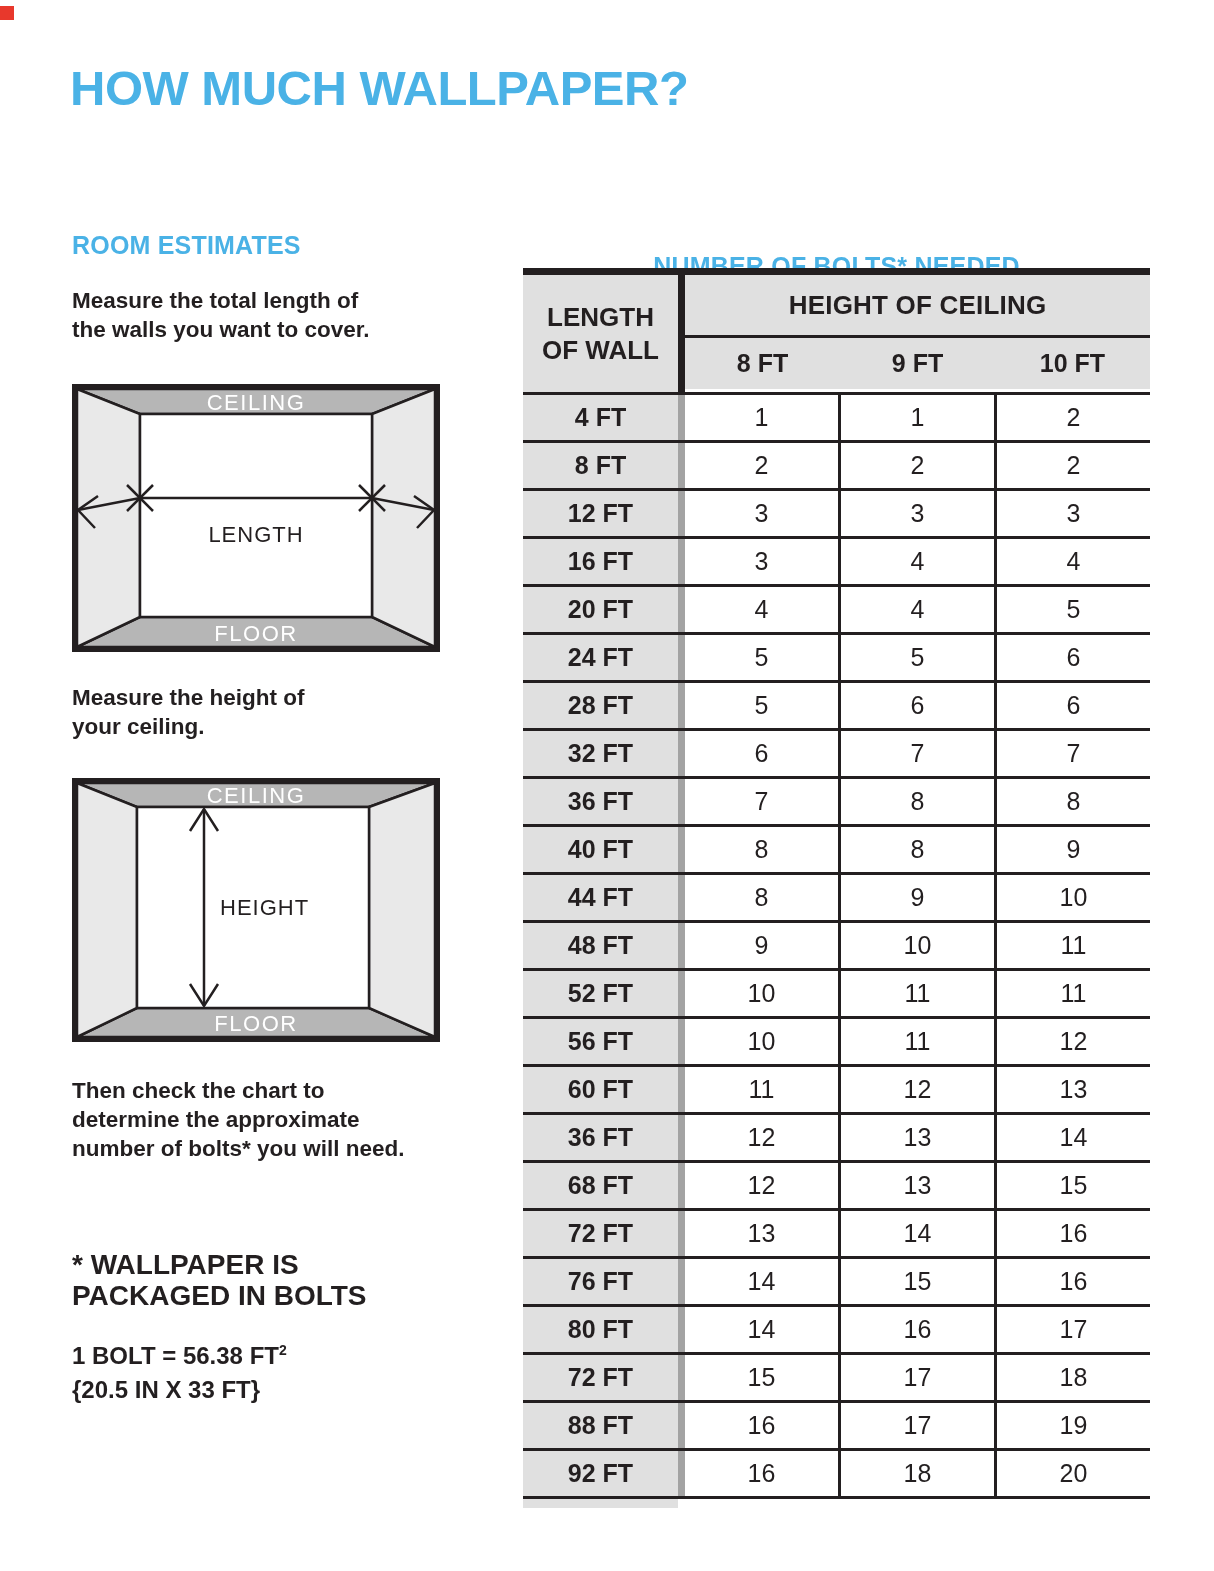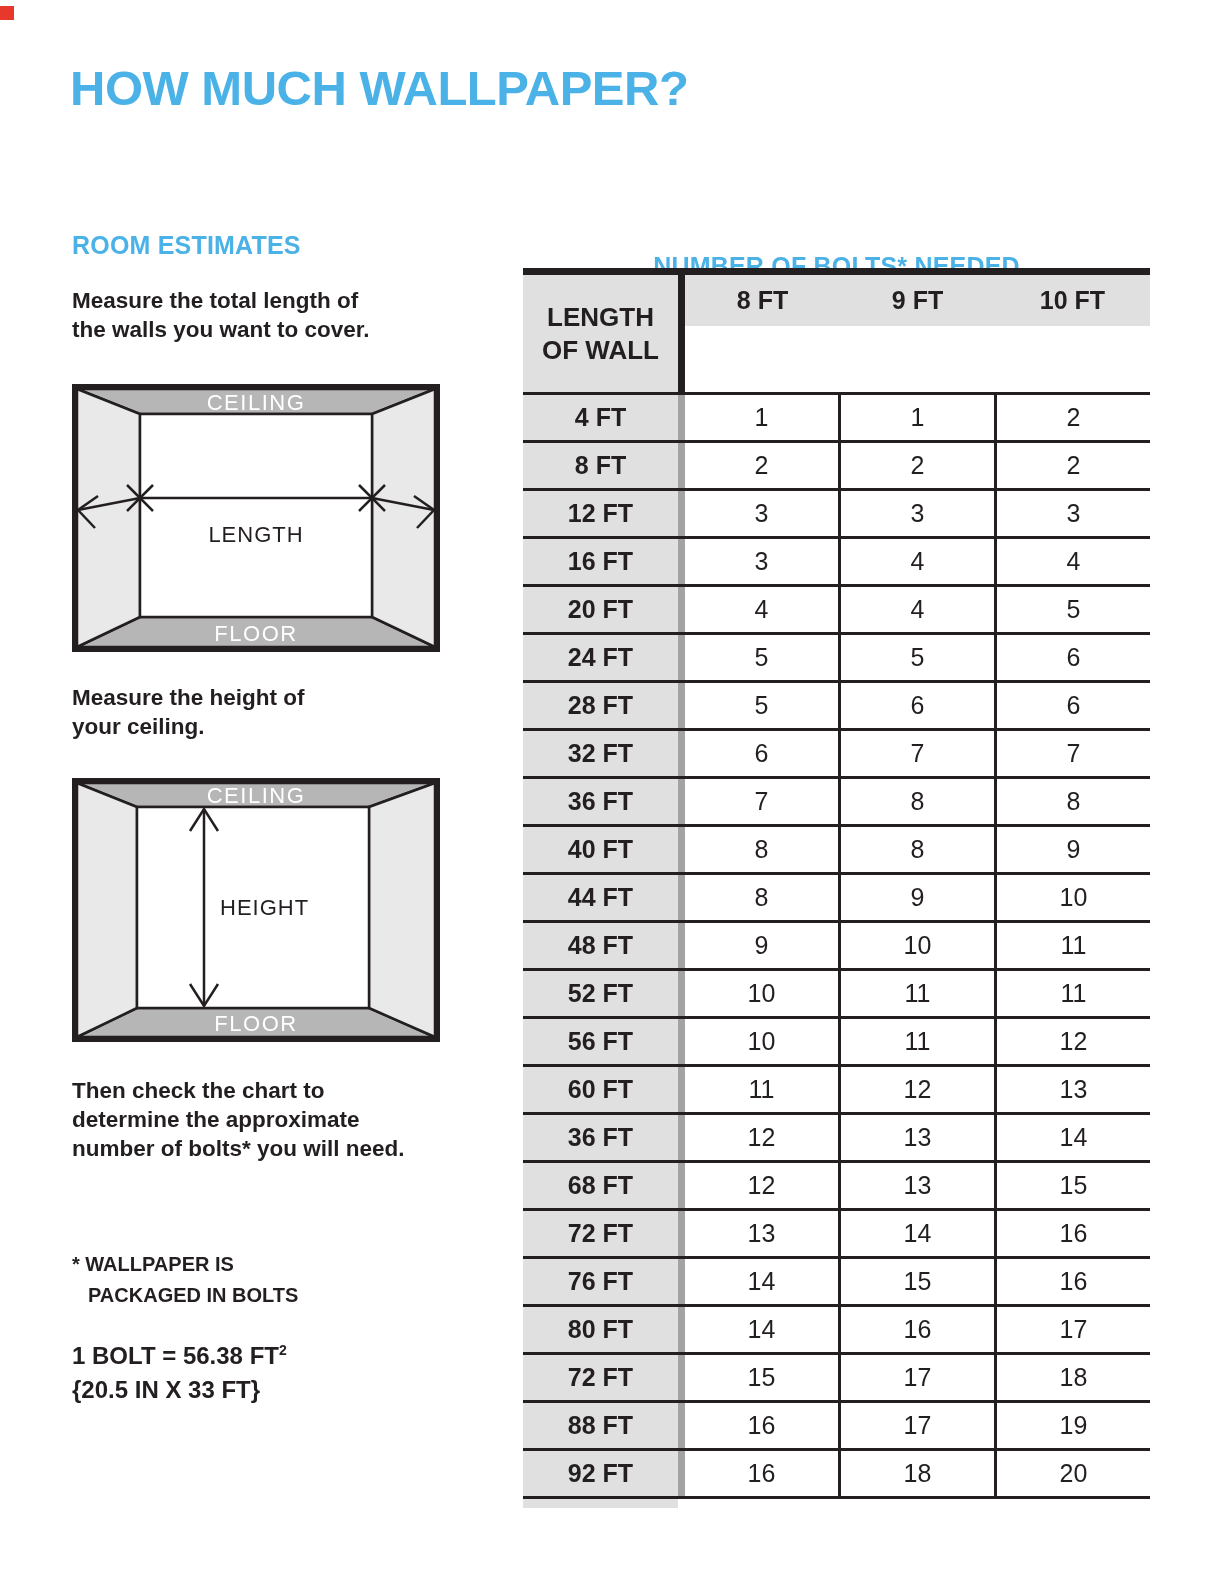--- a/index.html
+++ b/index.html
@@ -36,23 +36,23 @@
   #para-length { top:286px; }
   #para-height { top:683px; }
   #para-chart  { top:1076px; }
 
   .diagram { position:absolute; left:72px; }
   #diagram-length { top:384px; }
   #diagram-height { top:778px; }
 
   .footnote {
     position:absolute; left:72px; top:1249px;
-    font-size:20px; font-weight:bold; line-height:31px;
-  }
-  .footnote .indent { margin-left:16px;text-align:center; }
+    font-size:28px; font-weight:bold; line-height:31px;
+  }
+  .footnote .indent { margin-left:0;text-align:center; }
   .bolt-info {
     position:absolute; left:72px; top:1333px;
     font-size:24px; font-weight:bold; line-height:34px;
   }
   .bolt-info sup { font-size:14px; vertical-align:super; }
 
   
   .bolt-table {
     position:absolute; left:523px; top:268px; width:627px;
     border-top:7px solid #231f20;
@@ -169,20 +169,21 @@
   <span>{20.5 IN X 33 FT}</span>
 </div>
 
 <div class="section-heading" id="bolts-heading">NUMBER OF BOLTS* NEEDED</div>
 
 <div class="bolt-table">
   <div class="thead">
     <div class="corner-cell">LENGTH
 OF WALL</div>
     <div class="head-right">
+      <div class="group-cell">HEIGHT OF CEILING</div>
       <div class="units-row">
         <div class="unit-cell">8 FT</div>
         <div class="unit-cell">9 FT</div>
         <div class="unit-cell">10 FT</div>
       </div>
     </div>
   </div>
   <div class="tbody">
   <div class="tr">
     <div class="row-label">4 FT</div>

